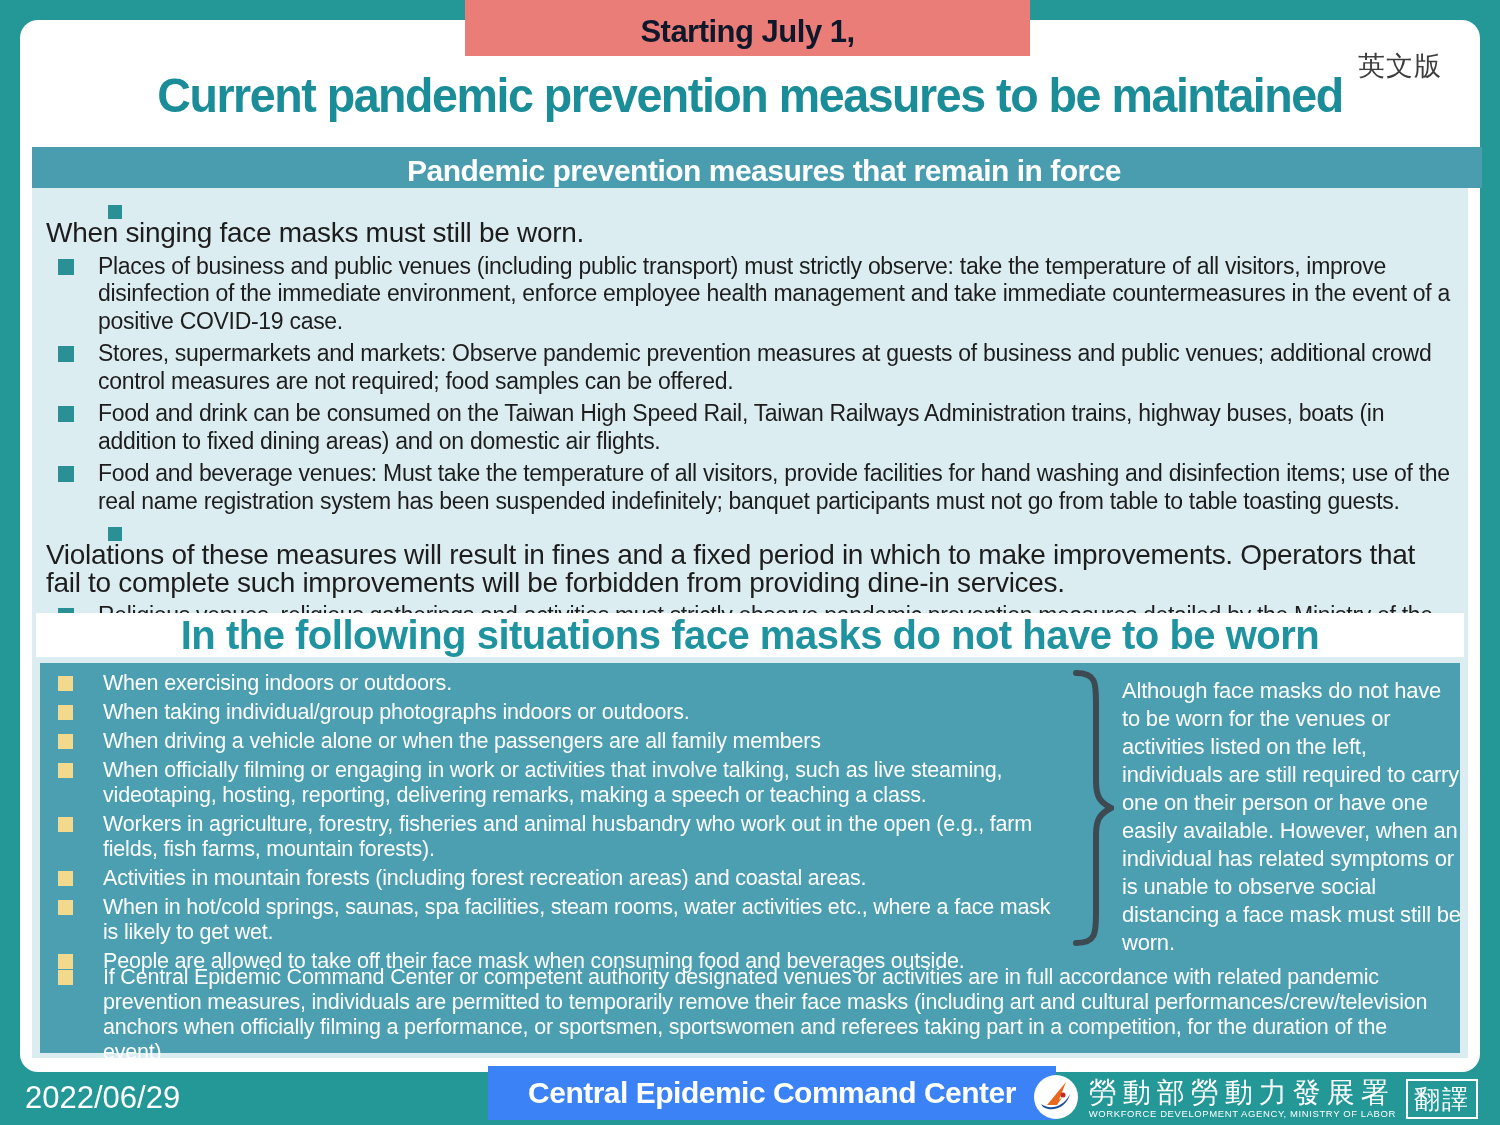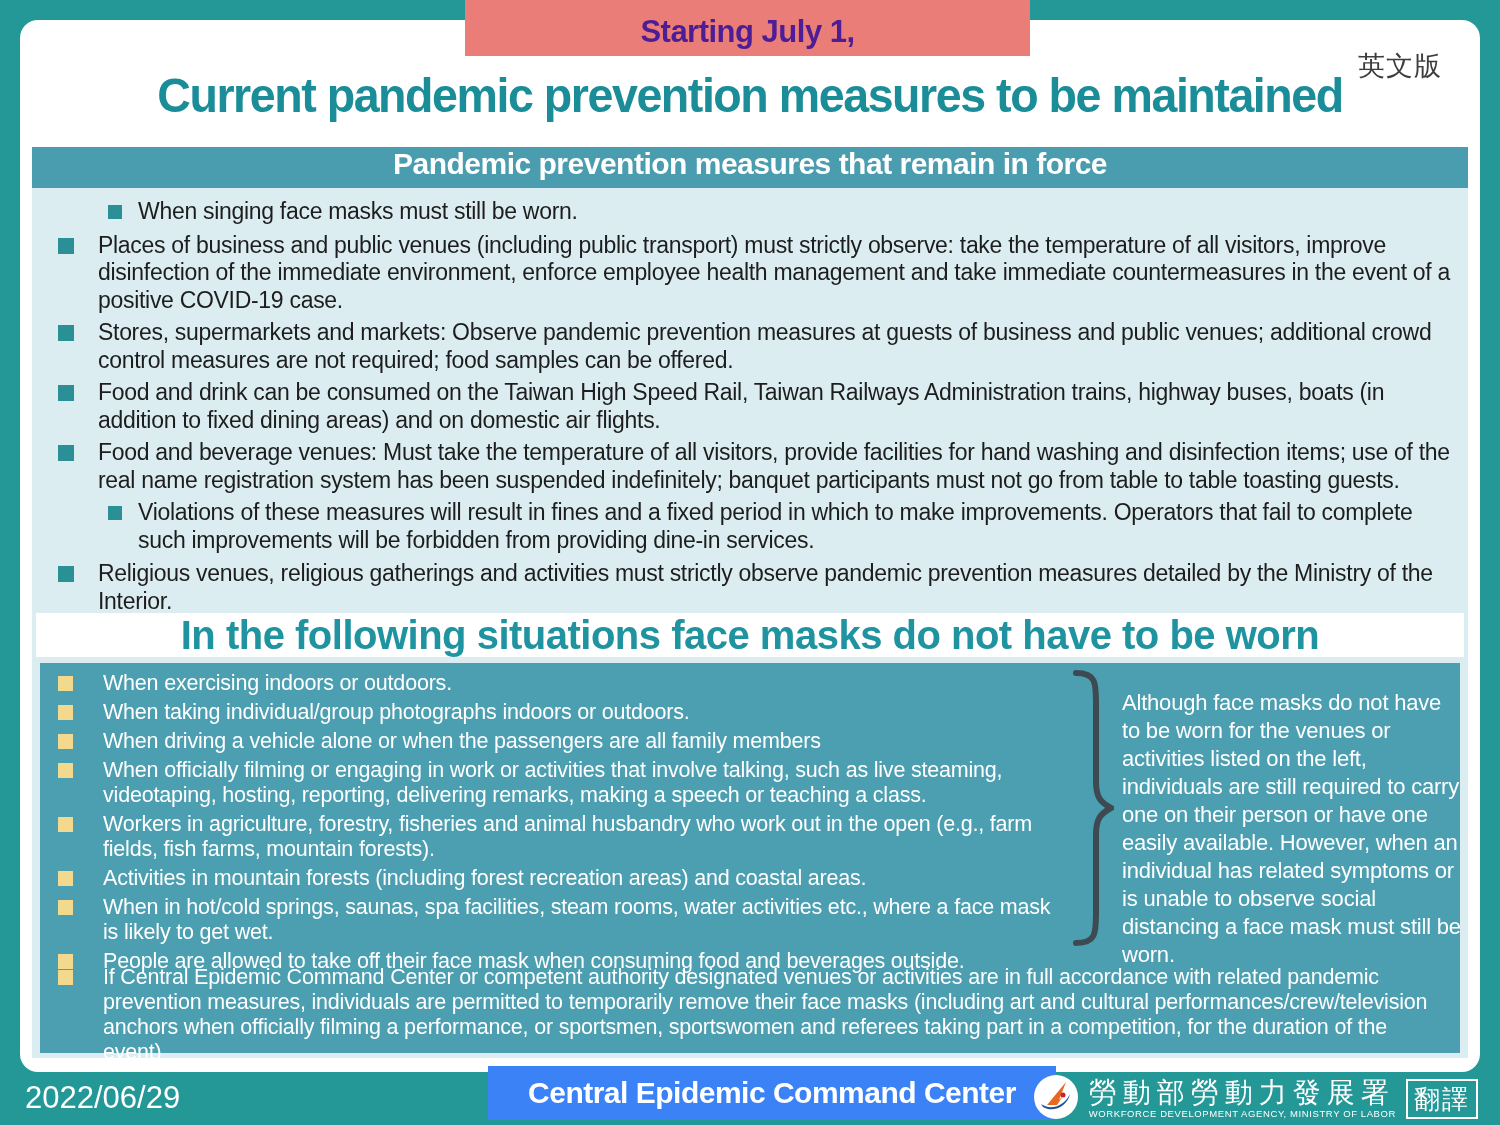--- a/index.html
+++ b/index.html
@@ -10,68 +10,68 @@
     -webkit-font-smoothing:antialiased;
   }
   .card{
     position:absolute;left:20px;top:20px;width:1460px;height:1052px;
     background:#ffffff;border-radius:18px;
   }
   .top-banner{
     position:absolute;left:465px;top:0;width:565px;height:56px;
     background:#ea7d78;z-index:5;
     display:flex;align-items:center;justify-content:center;
-    color:#4c1d95;font-size:31px;font-weight:bold;padding-top:8px;box-sizing:border-box;
+    color:#0f172a;font-size:31px;font-weight:bold;padding-top:8px;box-sizing:border-box;
     letter-spacing:-0.5px;
   }
   .lang-label{
     position:absolute;right:38px;top:28px;z-index:4;
     color:#3d3d3d;font-size:27px;letter-spacing:1px;
   }
   .main-title{
     position:absolute;left:0;top:48px;width:1460px;text-align:center;
     color:#1a8d99;font-size:48px;font-weight:bold;letter-spacing:-1.5px;
     transform:scaleX(0.97);
   }
   .sec1-header{
     position:absolute;left:12px;top:127px;width:1436px;height:41px;
-    background:#4a9dae;display:flex;align-items:flex-start;justify-content:center;
-    color:#ffffff;font-size:30px;font-weight:600;letter-spacing:-0.5px;
+    background:#4a9dae;display:flex;align-items:flex-end;justify-content:center;
+    color:#ffffff;font-size:30px;font-weight:600;letter-spacing:-0.5px;padding-left:14px;
   }
   .sec1-body{
     position:absolute;left:12px;top:168px;width:1436px;height:870px;
     background:#dcedf2;
   }
   .sec1-list{padding:8px 14px 0 14px;}
   .b-item{display:flex;margin-bottom:5px;color:#1d1d1d;font-size:23px;line-height:27.5px;letter-spacing:-0.3px;}
   .b-item .sq{
     flex:0 0 16px;width:16px;height:16px;background:#2a9096;margin:6px 24px 0 12px;
   }
-  .b-sub{display:flex;margin:2px 0 6px 0;color:#1d1d1d;font-size:23px;line-height:27.5px;letter-spacing:-0.3px;}
+  .b-sub{display:flex;margin:2px 0 6px 0;color:#1d1d1d;font-size:28px;line-height:27.5px;letter-spacing:-0.3px;flex-direction:column;}
   .b-sub .sq{
     flex:0 0 14px;width:14px;height:14px;background:#2a9096;margin:7px 16px 0 62px;
   }
   .sec2-header{
     position:absolute;left:16px;top:593px;width:1428px;height:44px;
     background:#ffffff;display:flex;align-items:center;justify-content:center;
     color:#1f939f;font-size:40px;font-weight:bold;letter-spacing:-0.5px;
   }
   .sec2-box{
     position:absolute;left:20px;top:643px;width:1420px;height:390px;
     background:#4c9fb1;
   }
   .mask-list{position:absolute;left:0;top:8px;width:1020px;}
   .m-item{display:flex;color:#ffffff;font-size:21.5px;line-height:25px;letter-spacing:-0.2px;margin-bottom:4px;}
   .m-item .sq{flex:0 0 15px;width:15px;height:15px;background:#f2d98d;margin:5px 30px 0 18px;}
   .full-item{position:absolute;left:0;top:302px;width:1400px;display:flex;
     color:#ffffff;font-size:21.5px;line-height:25px;letter-spacing:-0.2px;}
   .full-item .sq{flex:0 0 15px;width:15px;height:15px;background:#f2d98d;margin:5px 30px 0 18px;}
   .brace{position:absolute;left:1032px;top:6px;}
   .side-note{
-    position:absolute;left:1082px;top:26px;width:340px;
+    position:absolute;left:1082px;top:14px;width:340px;
     color:#ffffff;font-size:22px;line-height:28px;letter-spacing:-0.2px;
   }
   .footer-date{
     position:absolute;left:25px;top:1080px;color:#ffffff;font-size:31px;z-index:6;
   }
   .footer-box{
     position:absolute;left:488px;top:1066px;width:568px;height:54px;z-index:6;
     background:#3b82f6;display:flex;align-items:center;justify-content:center;
     color:#ffffff;font-size:30px;font-weight:bold;letter-spacing:-0.5px;
   }

